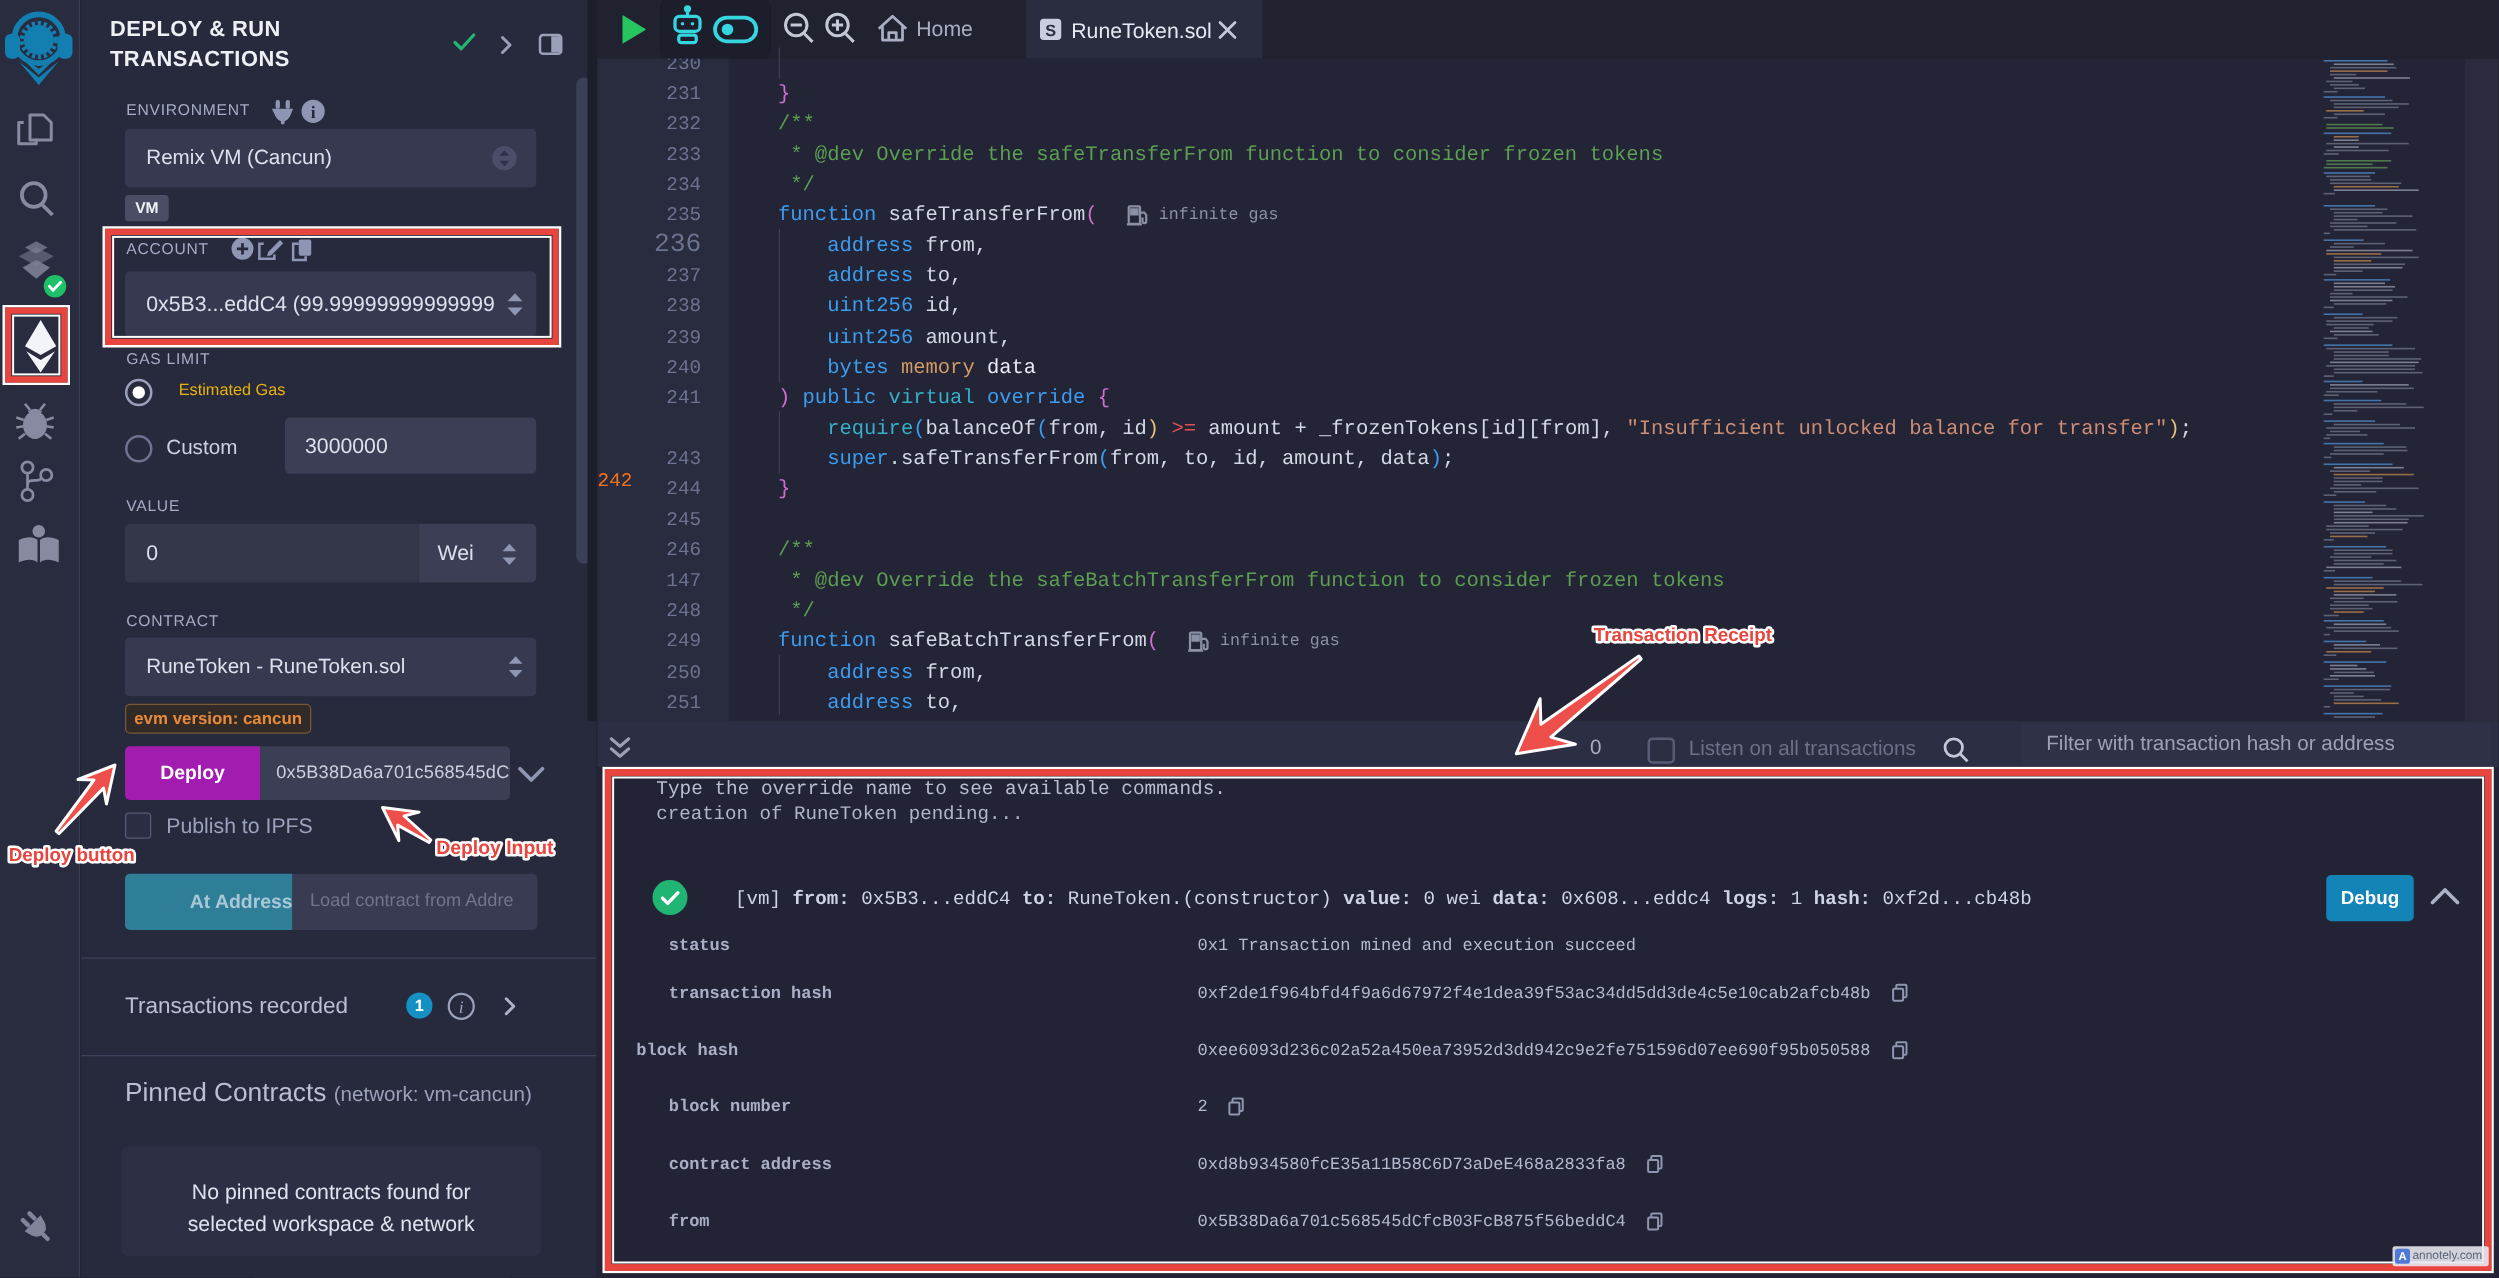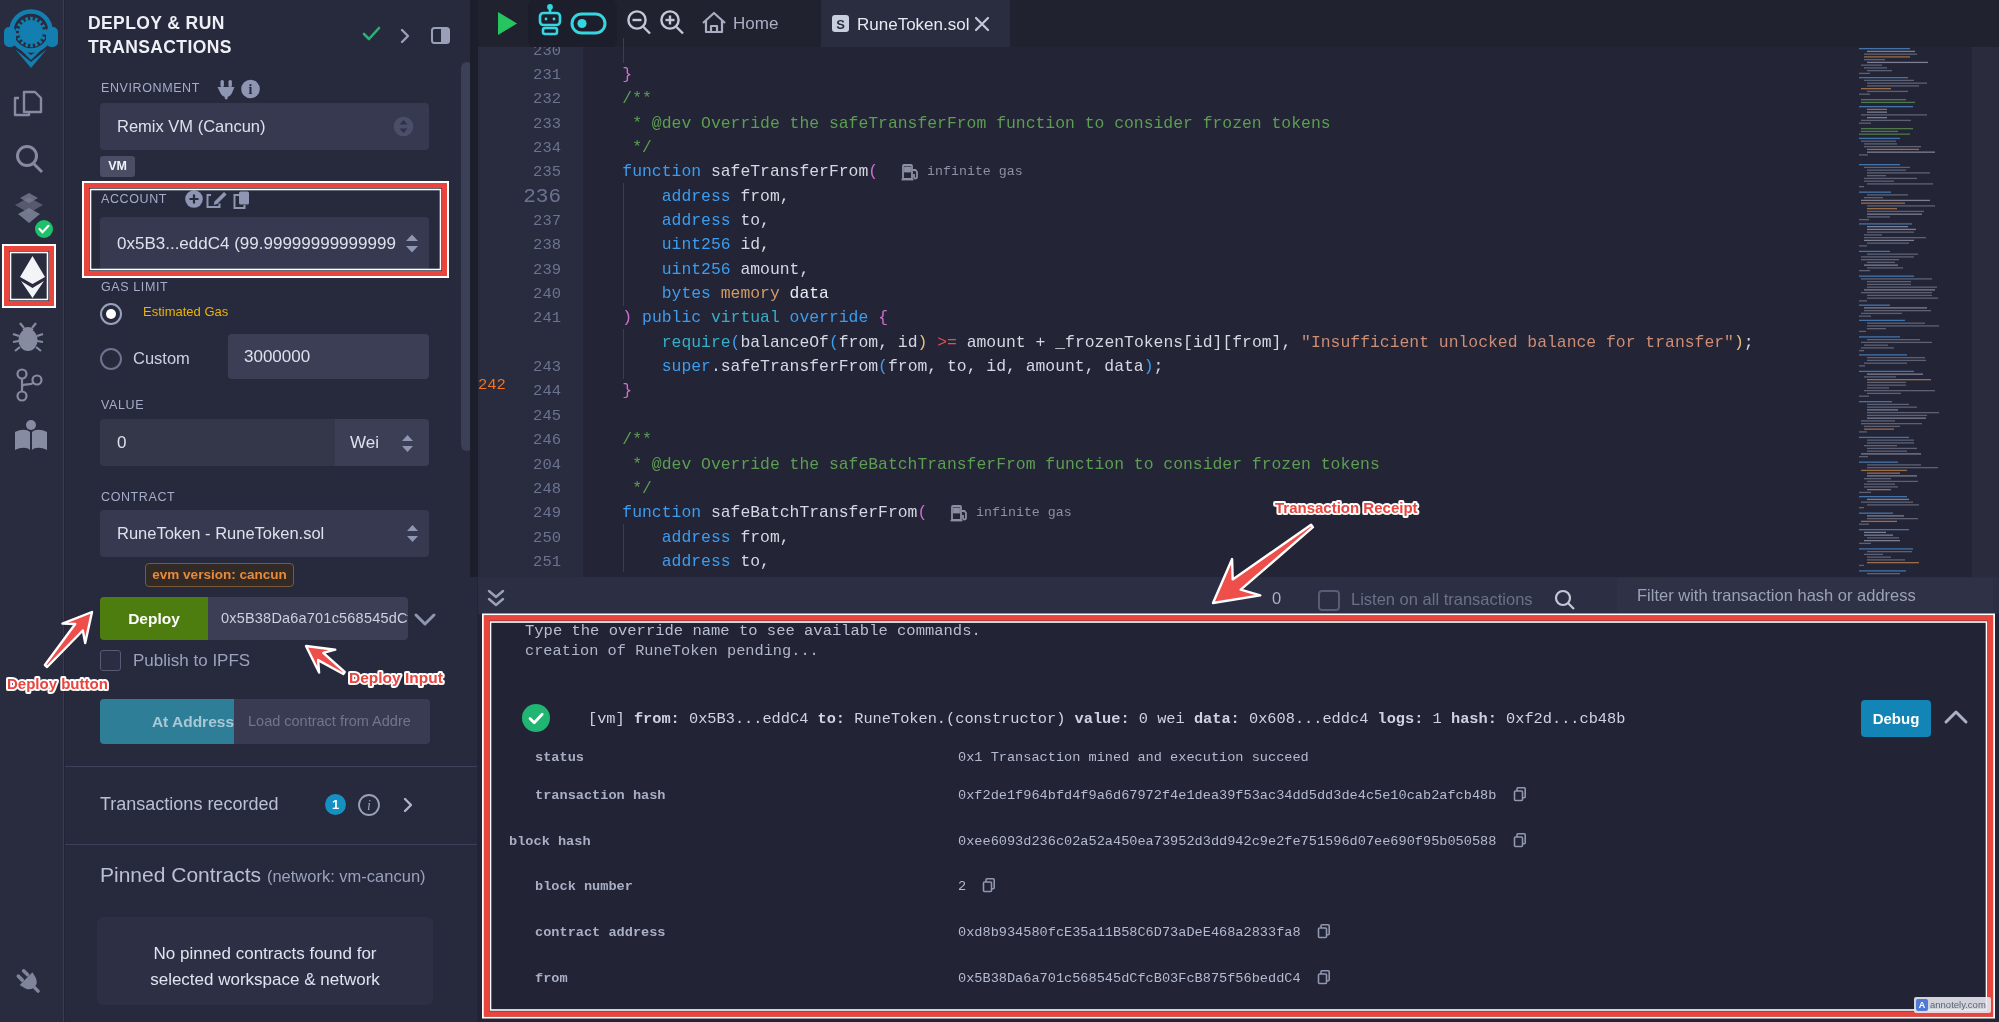--- a/index.html
+++ b/index.html
@@ -142,22 +142,22 @@
 <svg class="abs" style="left:398px;top:431px;" width="20" height="26" viewBox="0 0 20 26">
   <path d="M4 10 l5.5-6 l5.5 6 z" fill="#8f96b2"></path>
     <path d="M4 15 l5.5 6 l5.5-6 z" fill="#8f96b2"></path>
 </svg>
 <div class="abs lbl" style="left:101px;top:490px;">CONTRACT</div>
 <div class="abs ctl" style="left:100px;top:510px;width:329px;height:47px;font-size:16.5px;line-height:47px;padding-left:17px;">RuneToken - RuneToken.sol</div>
 <svg class="abs" style="left:403px;top:521px;" width="20" height="26" viewBox="0 0 20 26">
   <path d="M4 10 l5.5-6 l5.5 6 z" fill="#8f96b2"></path>
     <path d="M4 15 l5.5 6 l5.5-6 z" fill="#8f96b2"></path>
 </svg>
-<div class="abs" style="left:100px;top:563px;width:149px;height:24px;border:1px solid #7a5a36;background:#322a26;border-radius:4px;color:#e78a3a;font-size:13.5px;font-weight:700;text-align:center;line-height:22px;margin-left:45px;">evm version: cancun</div>
-<div class="abs" style="left:100px;top:597px;width:108px;height:43px;background:#4d7c0f;border-radius:4px 0 0 4px;color:#fff;font-size:15.5px;font-weight:700;text-align:center;line-height:43px;">Deploy</div>
+<div class="abs" style="left:100px;top:563px;width:149px;height:24px;border:1px solid #7a5a36;background:#322a26;border-radius:4px;color:#e78a3a;font-size:13.5px;font-weight:700;text-align:center;line-height:22px;">evm version: cancun</div>
+<div class="abs" style="left:100px;top:597px;width:108px;height:43px;background:#a21caf;border-radius:4px 0 0 4px;color:#fff;font-size:15.5px;font-weight:700;text-align:center;line-height:43px;">Deploy</div>
 <div class="abs" style="left:208px;top:597px;width:200px;height:43px;background:#3b3e55;border-radius:0 4px 4px 0;color:#ccd1e0;font-size:14.5px;line-height:43px;padding-left:13px;white-space:nowrap;overflow:hidden;letter-spacing:.2px;">0x5B38Da6a701c568545dCfcB03FcB875f56beddC4</div>
 <svg class="abs" style="left:413px;top:608px;" width="24" height="24" viewBox="0 0 24 24">
   <path d="M3 7 l9 9 l9-9" stroke="#8f96b2" stroke-width="3" fill="none" stroke-linecap="round" stroke-linejoin="round"></path>
 </svg>
 <div class="abs" style="left:100px;top:650px;width:21px;height:21px;background:#2b2d42;border:1.5px solid #565b76;border-radius:3px;"></div>
 <div class="abs" style="left:133px;top:651px;font-size:17px;color:#9ba2bd;">Publish to IPFS</div>
 <div class="abs" style="left:100px;top:699px;width:134px;height:45px;background:#2f7e98;border-radius:4px 0 0 4px;color:#a9c8d6;font-size:15.5px;font-weight:700;text-align:right;line-height:45px;">At Address</div>
 <div class="abs" style="left:234px;top:699px;width:196px;height:45px;background:#383b51;border-radius:0 4px 4px 0;color:#6f768e;font-size:14.5px;line-height:45px;padding-left:14px;white-space:nowrap;overflow:hidden;">Load contract from Addre</div>
 <div class="abs" style="left:65px;top:766px;width:412px;height:1px;background:#3e415a;"></div>
 <div class="abs" style="left:100px;top:794px;font-size:18px;color:#bac0d4;">Transactions recorded</div>
@@ -254,21 +254,21 @@
     <div class="abs" style="left:0;top:283.7px;width:105px;text-align:left;padding-right:22px;color:#f97316;font-size:15.5px;line-height:24px;margin-top:42px;">242</div>
     <div class="abs" style="left:105px;top:283.7px;white-space:nowrap;line-height:24px;">&nbsp;&nbsp;&nbsp;&nbsp;&nbsp;&nbsp;&nbsp;&nbsp;<span style="color:#35b0c8">require</span><span style="color:#3c9df0">(</span><span style="color:#d4d8e4">balanceOf</span><span style="color:#3c9df0">(</span><span style="color:#d4d8e4">from,&nbsp;id</span><span style="color:#e5c07b">)</span><span style="color:#e05252">&nbsp;&gt;=</span><span style="color:#d4d8e4">&nbsp;amount&nbsp;+&nbsp;_frozenTokens[id][from],&nbsp;</span><span style="color:#cd8d76">"Insufficient&nbsp;unlocked&nbsp;balance&nbsp;for&nbsp;transfer"</span><span style="color:#e5c07b">)</span><span style="color:#d4d8e4">;</span></div>
     <div class="abs" style="left:0;top:308.1px;width:105px;text-align:right;padding-right:22px;color:#6b7390;font-size:15.5px;line-height:24px;">243</div>
     <div class="abs" style="left:105px;top:308.1px;white-space:nowrap;line-height:24px;">&nbsp;&nbsp;&nbsp;&nbsp;&nbsp;&nbsp;&nbsp;&nbsp;<span style="color:#3c9df0">super</span><span style="color:#d4d8e4">.safeTransferFrom</span><span style="color:#3c9df0">(</span><span style="color:#d4d8e4">from,&nbsp;to,&nbsp;id,&nbsp;amount,&nbsp;data</span><span style="color:#3c9df0">)</span><span style="color:#d4d8e4">;</span></div>
     <div class="abs" style="left:0;top:332.4px;width:105px;text-align:right;padding-right:22px;color:#6b7390;font-size:15.5px;line-height:24px;">244</div>
     <div class="abs" style="left:105px;top:332.4px;white-space:nowrap;line-height:24px;">&nbsp;&nbsp;&nbsp;&nbsp;<span style="color:#cf6fd0">}</span></div>
     <div class="abs" style="left:0;top:356.8px;width:105px;text-align:right;padding-right:22px;color:#6b7390;font-size:15.5px;line-height:24px;">245</div>
     <div class="abs" style="left:105px;top:356.8px;white-space:nowrap;line-height:24px;"></div>
     <div class="abs" style="left:0;top:381.1px;width:105px;text-align:right;padding-right:22px;color:#6b7390;font-size:15.5px;line-height:24px;">246</div>
     <div class="abs" style="left:105px;top:381.1px;white-space:nowrap;line-height:24px;">&nbsp;&nbsp;&nbsp;&nbsp;<span style="color:#5c9e52">/**</span></div>
-    <div class="abs" style="left:0;top:405.5px;width:105px;text-align:right;padding-right:22px;color:#6b7390;font-size:15.5px;line-height:24px;">204</div>
+    <div class="abs" style="left:0;top:405.5px;width:105px;text-align:right;padding-right:22px;color:#6b7390;font-size:15.5px;line-height:24px;">147</div>
     <div class="abs" style="left:105px;top:405.5px;white-space:nowrap;line-height:24px;">&nbsp;&nbsp;&nbsp;&nbsp;<span style="color:#5c9e52">&nbsp;*&nbsp;@dev&nbsp;Override&nbsp;the&nbsp;safeBatchTransferFrom&nbsp;function&nbsp;to&nbsp;consider&nbsp;frozen&nbsp;tokens</span></div>
     <div class="abs" style="left:0;top:429.8px;width:105px;text-align:right;padding-right:22px;color:#6b7390;font-size:15.5px;line-height:24px;">248</div>
     <div class="abs" style="left:105px;top:429.8px;white-space:nowrap;line-height:24px;">&nbsp;&nbsp;&nbsp;&nbsp;<span style="color:#5c9e52">&nbsp;*/</span></div>
     <div class="abs" style="left:0;top:454.2px;width:105px;text-align:right;padding-right:22px;color:#6b7390;font-size:15.5px;line-height:24px;">249</div>
     <div class="abs" style="left:105px;top:454.2px;white-space:nowrap;line-height:24px;">&nbsp;&nbsp;&nbsp;&nbsp;<span style="color:#3c9df0">function</span><span style="color:#d4d8e4">&nbsp;safeBatchTransferFrom</span><span style="color:#cf6fd0">(</span></div>
     <svg class="abs" style="left:471px;top:456.2px;" width="20" height="20" viewBox="0 0 20 20">
 <g stroke="#8b90a4" fill="none" stroke-width="1.8">
         <rect x="3" y="3" width="9" height="14" rx="1"></rect>
         <line x1="1.5" y1="17.5" x2="13.5" y2="17.5"></line>
         <rect x="5" y="5.5" width="5" height="4" fill="#8b90a4"></rect>

